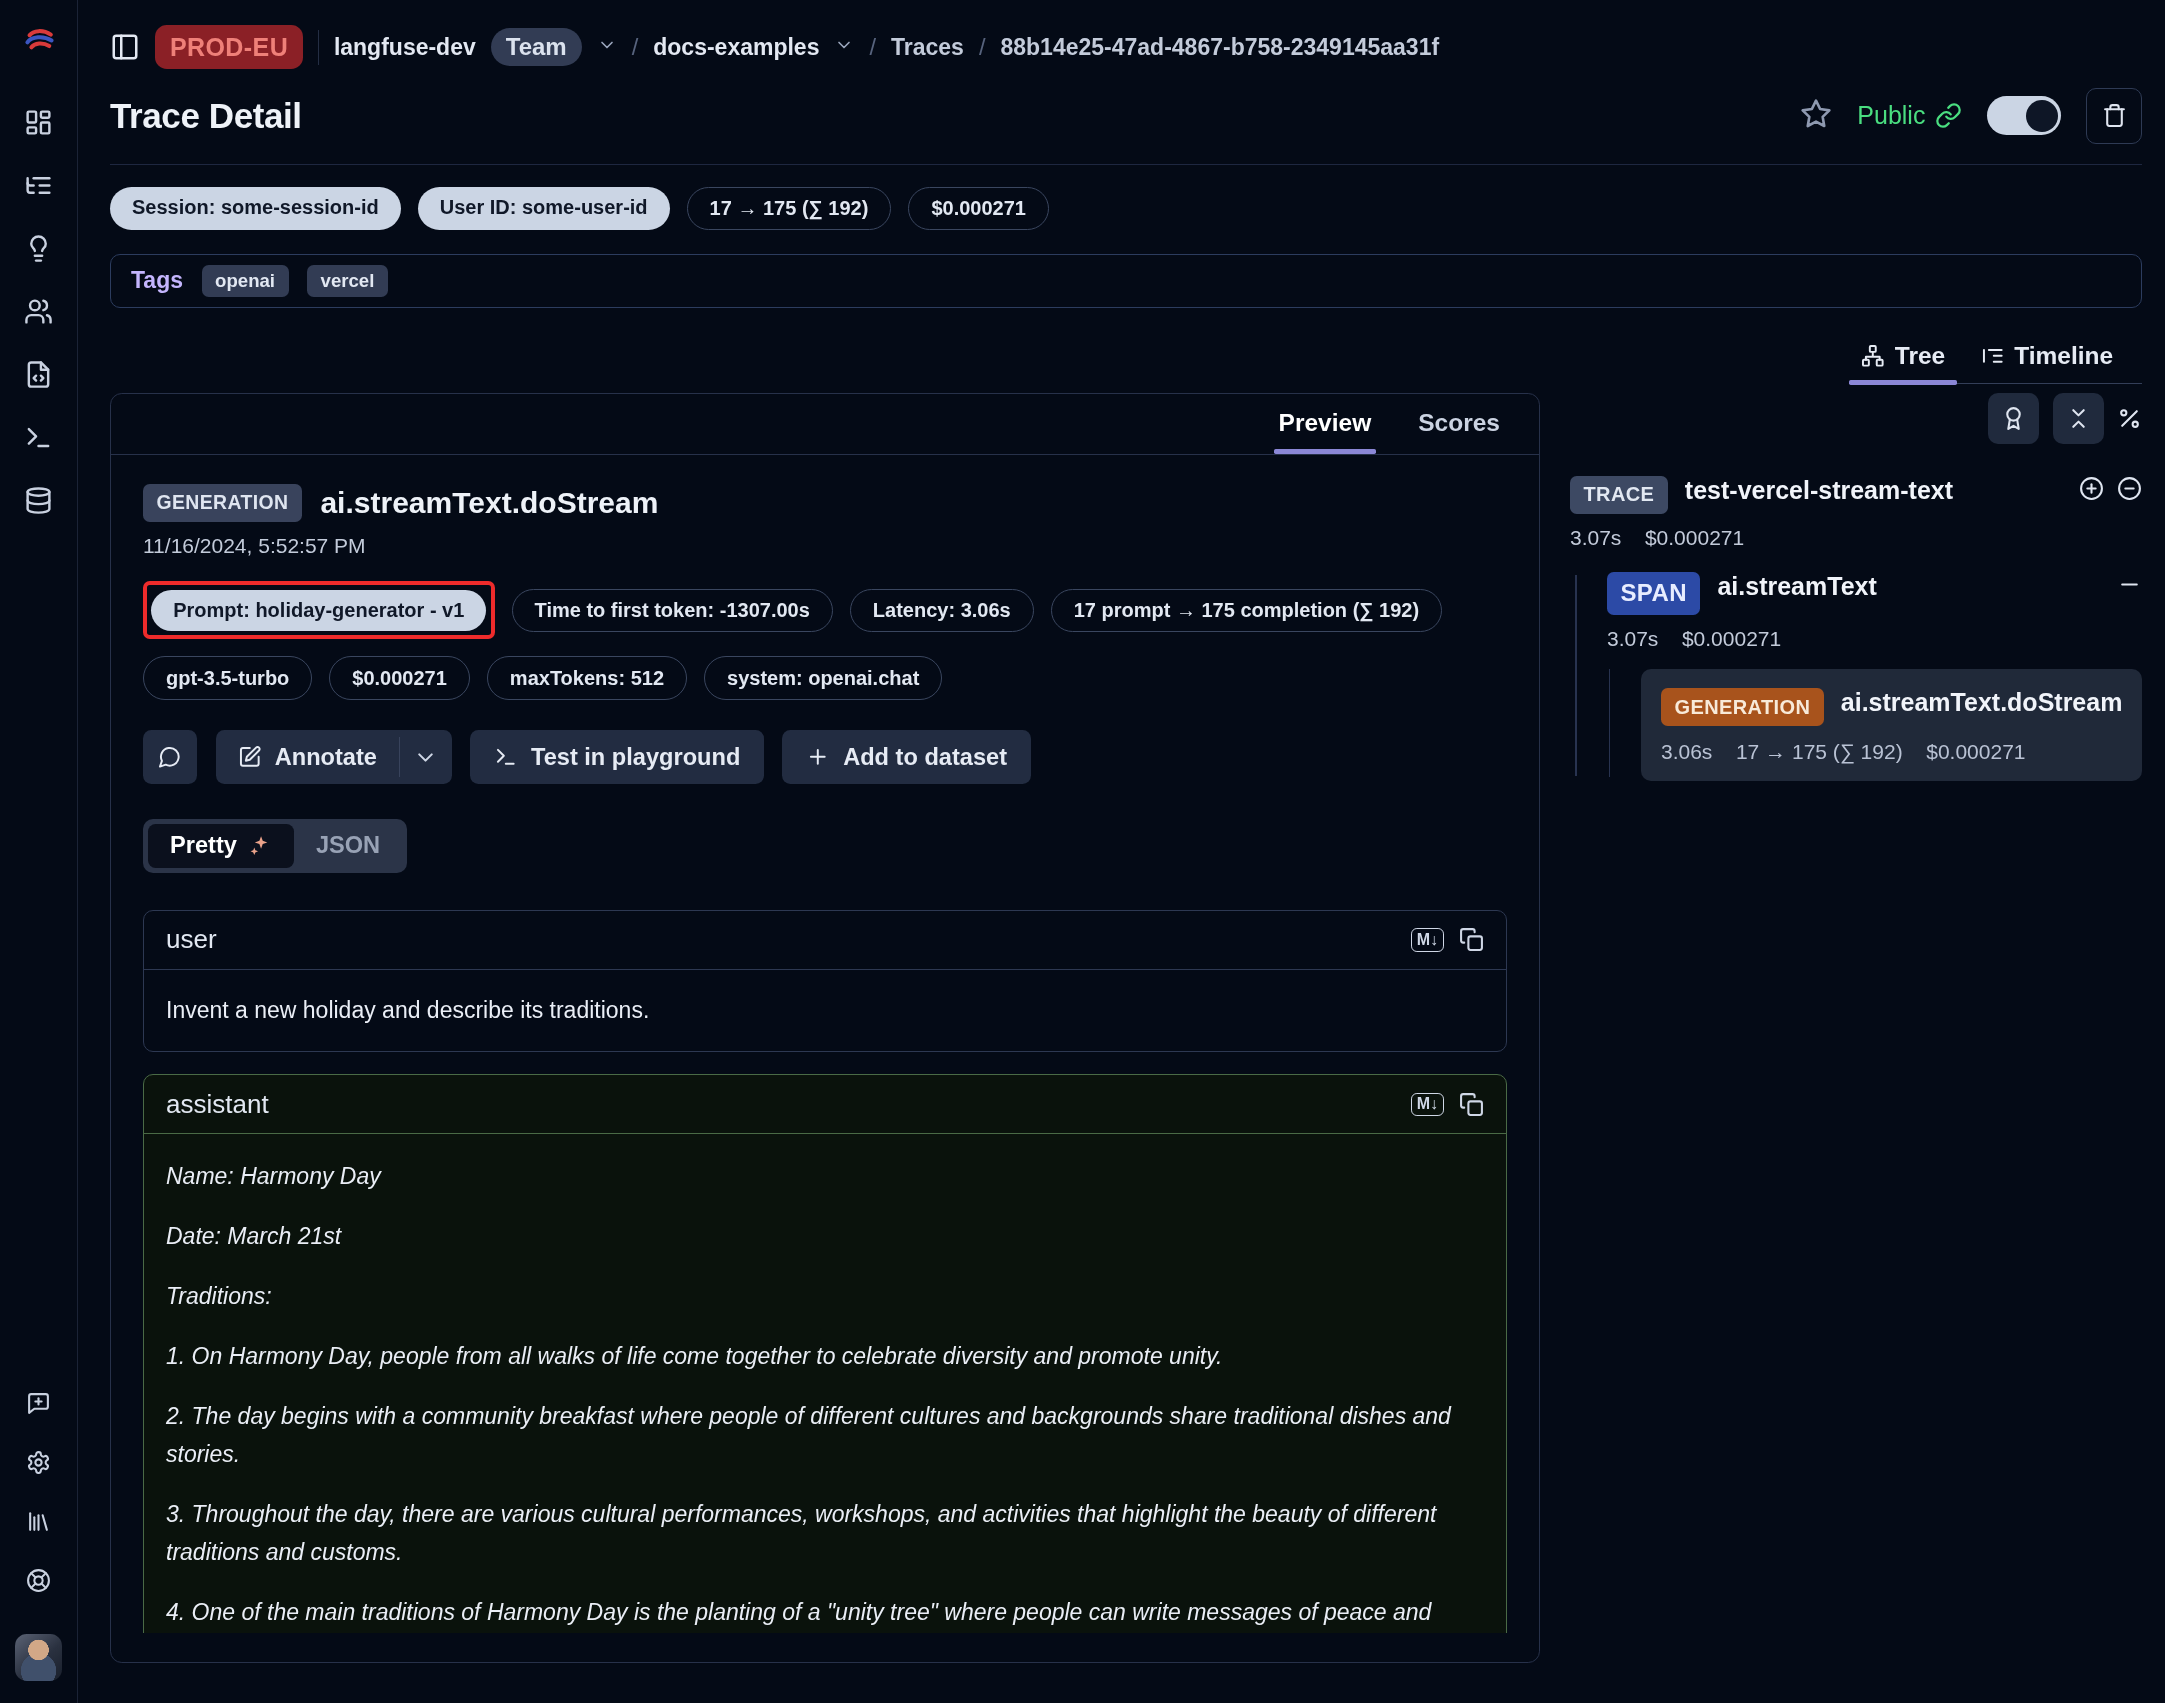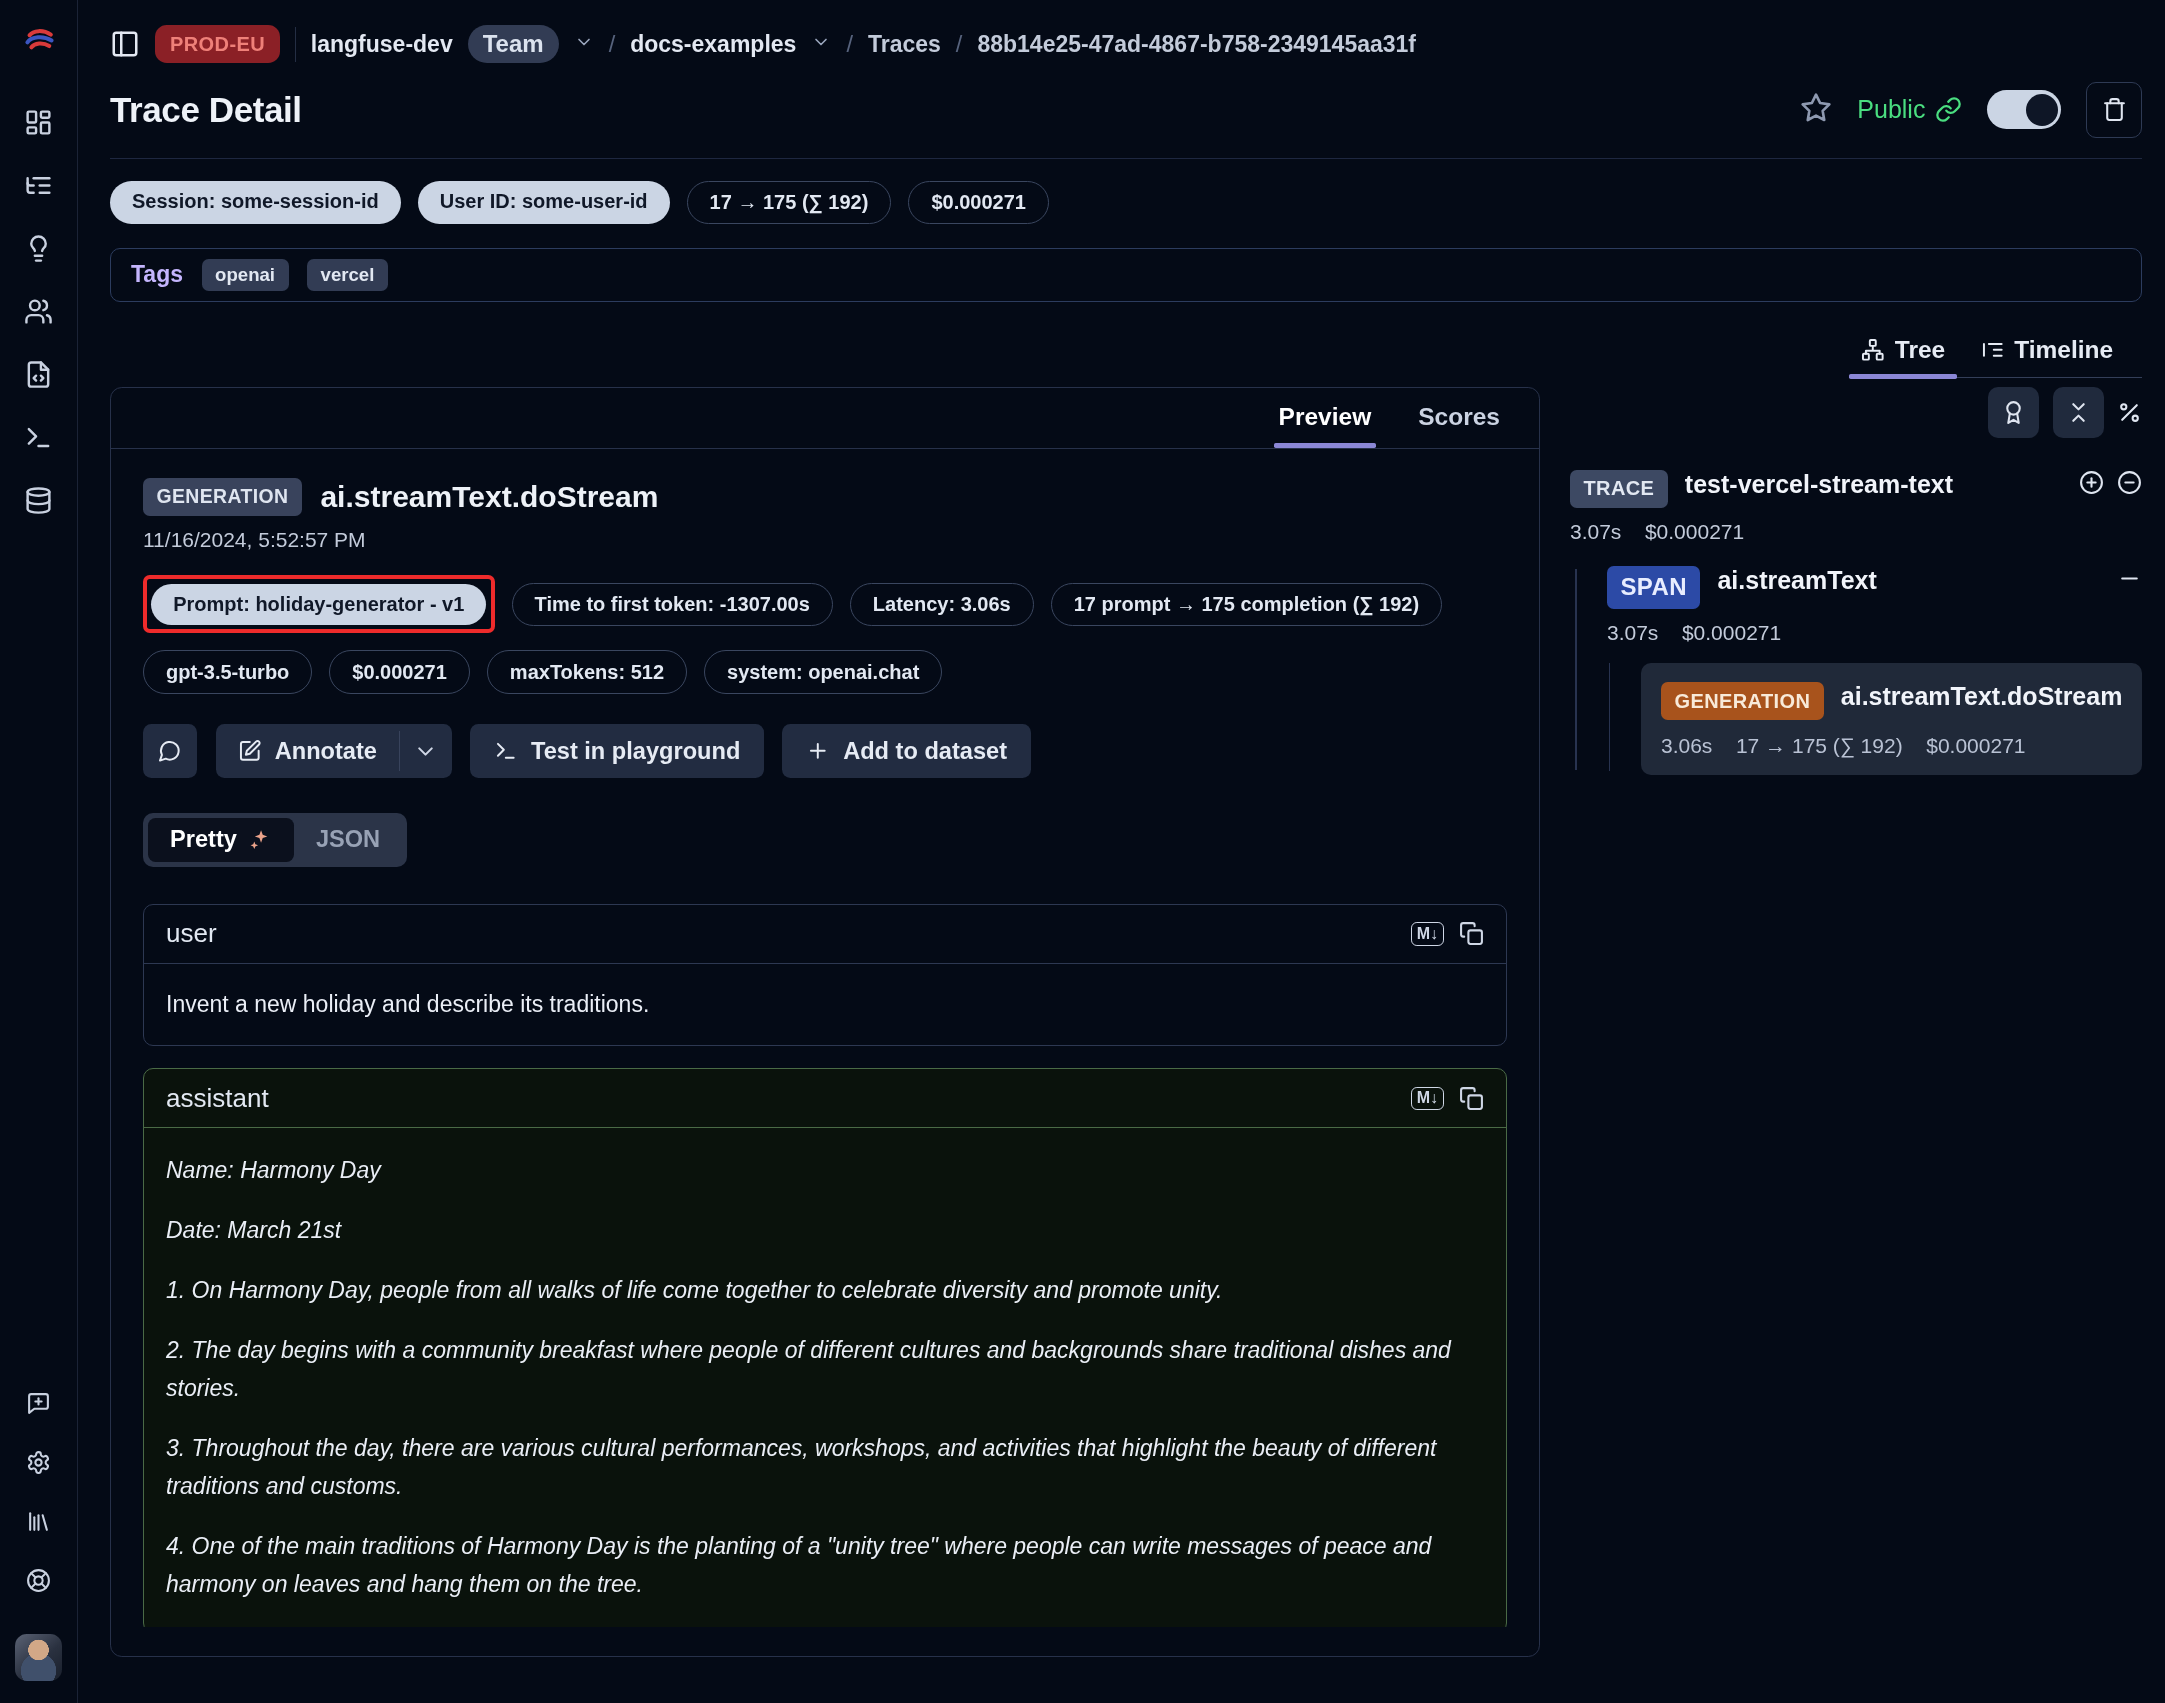--- a/index.html
+++ b/index.html
@@ -32,21 +32,21 @@
       linear-gradient(140deg, #5b6375 0%, #2a3140 55%, #191f2b 100%);
   }
 
   
   .main { position:absolute; left:78px; top:0; right:0; bottom:0; padding:25px 23.6px 0 32px; }
 
   .crumbrow { display:flex; align-items:center; gap:15px; font-size:23px; color:#d8deea; }
   .panel-btn { color:#e3e8f2; display:flex; }
   .panel-btn .icon { width:30px; height:30px; }
   .env-badge {
-    background:#8b2026; color:#ef8079; font-weight:700; font-size:20px;
+    background:#8b2026; color:#ef8079; font-weight:700; font-size:25px;
     padding:7.6px 15px; border-radius:11.8px; letter-spacing:0.4px;
   }
   .crumb-div { width:0.8px; height:35px; background:#242e44; }
   .crumb { font-weight:600; color:#e3e8f2; }
   .crumb.dim { color:#c3cbda; }
   .chip-team { background:#323c54; border-radius:842px; padding:5px 15px; font-size:24px; font-weight:600; color:#dbe2ee; }
   .sep { color:#57637d; font-size:23.6px; }
   .chev { color:#9aa6bd; }
   .chev .icon { width:20px; height:20px; }
 
@@ -422,20 +422,21 @@
                 <span class="md-chip">M↓</span>
                 <svg class="icon" viewBox="0 0 24 24">
                     <rect x="9" y="9" width="13" height="13" rx="2"></rect>
                     <path d="M5 15H4a2 2 0 0 1-2-2V4a2 2 0 0 1 2-2h9a2 2 0 0 1 2 2v1"></path>
                   </svg>
               </span>
             </div>
             <div class="msg-body">
               <p>Name: Harmony Day</p>
               <p>Date: March 21st</p>
+              <p>Traditions:</p>
               <p>1. On Harmony Day, people from all walks of life come together to celebrate diversity and promote unity.</p>
               <p>2. The day begins with a community breakfast where people of different cultures and backgrounds share traditional dishes and stories.</p>
               <p>3. Throughout the day, there are various cultural performances, workshops, and activities that highlight the beauty of different traditions and customs.</p>
               <p>4. One of the main traditions of Harmony Day is the planting of a "unity tree" where people can write messages of peace and harmony on leaves and hang them on the tree.</p>
 
             </div>
           </div>
         </div>
       </div>
     </section>

